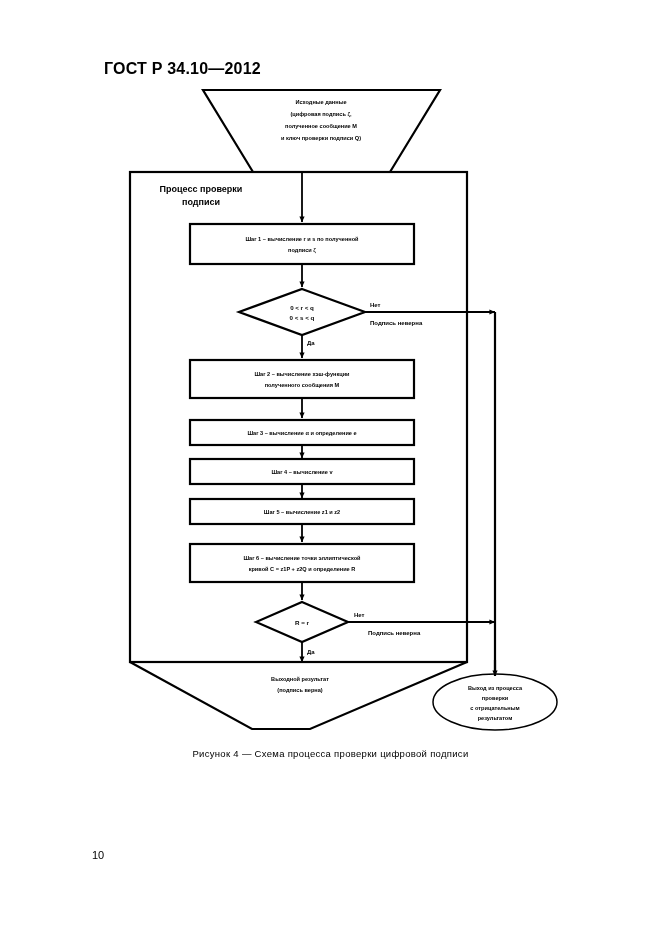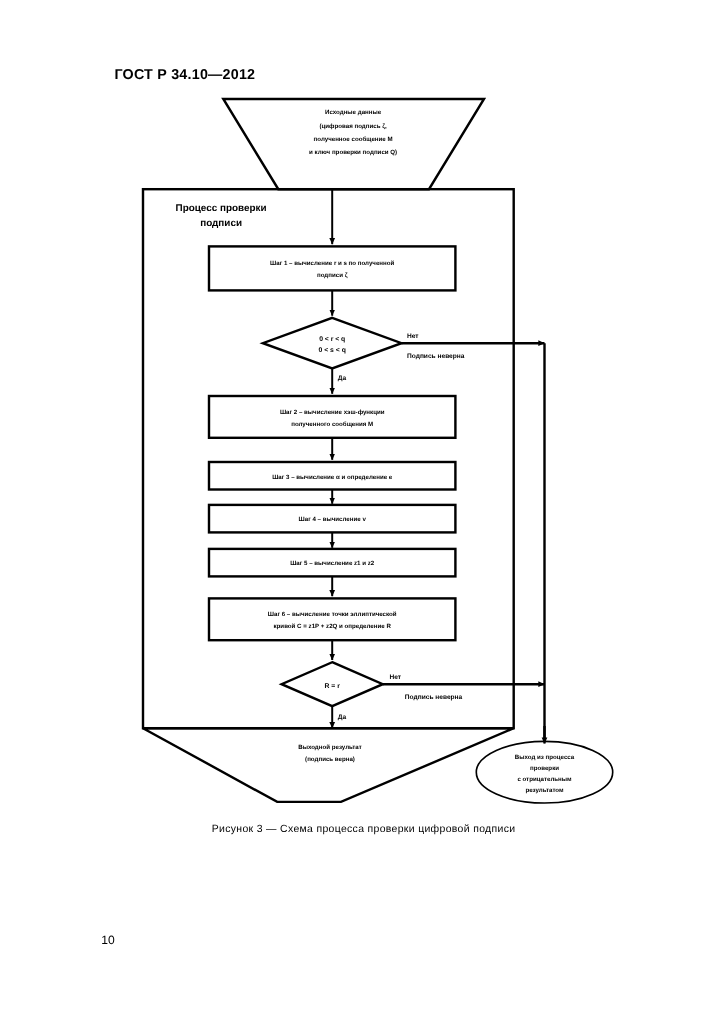--- a/index.html
+++ b/index.html
@@ -18,21 +18,21 @@
   .page {
     position: absolute;
     left: 0; top: 0;
     width: 661px;
     height: 936px;
   }
   .doc-header {
     position: absolute;
     left: 68px;
     top: 60px;
-    font-size: 13px;
+    font-size: 16px;
     font-weight: bold;
     letter-spacing: 0.2px;
     white-space: nowrap;
     padding-left: 36px;
   }
   .page-number {
     position: absolute;
     left: 92px;
     top: 849px;
     font-size: 11px;
@@ -208,17 +208,17 @@
 
     <g>
       <ellipse class="shape-thin" cx="495" cy="702" rx="62" ry="28"></ellipse>
       <text class="lbl" x="495" y="690">Выход из процесса</text>
       <text class="lbl" x="495" y="700">проверки</text>
       <text class="lbl" x="495" y="710">с отрицательным</text>
       <text class="lbl" x="495" y="720">результатом</text>
     </g>
   </svg>
 
-  <div class="figure-caption">Рисунок 3 — Схема процесса проверки цифровой подписи</div>
+  <div class="figure-caption">Рисунок 4 — Схема процесса проверки цифровой подписи</div>
 
   <div class="page-number">10</div>
 
 </div>
 
 </body></html>

